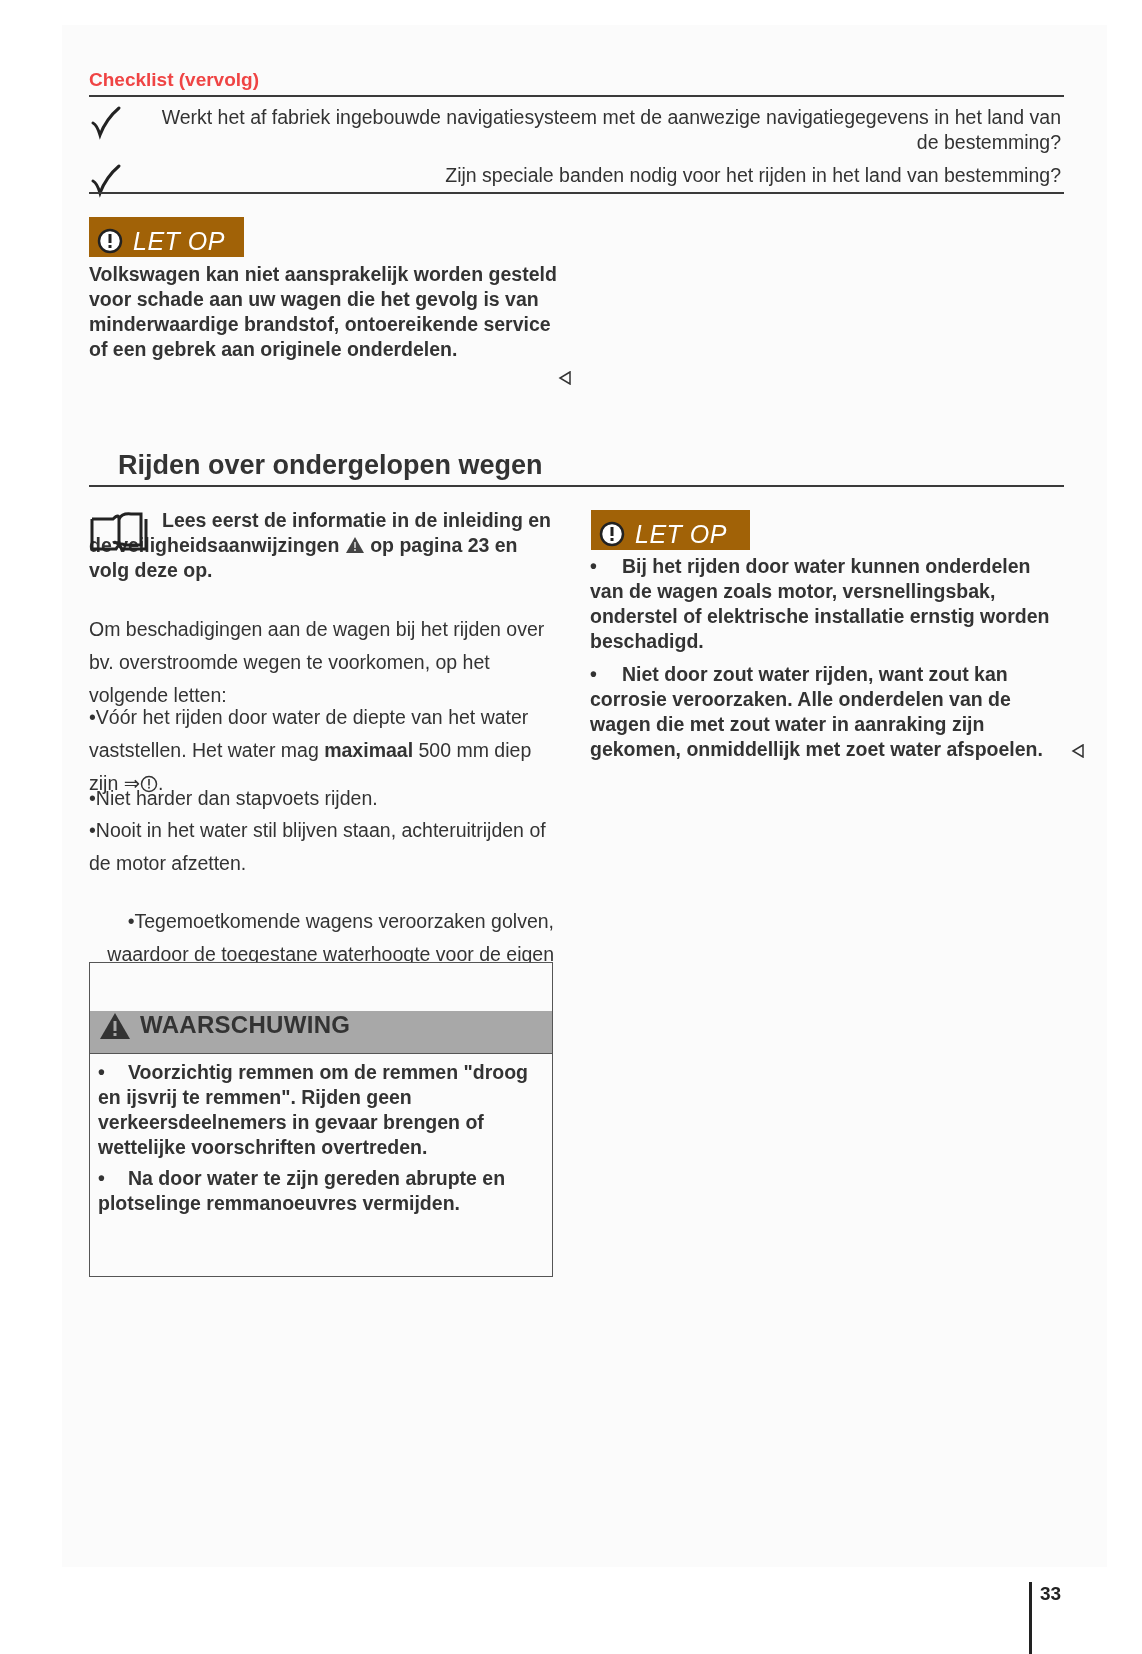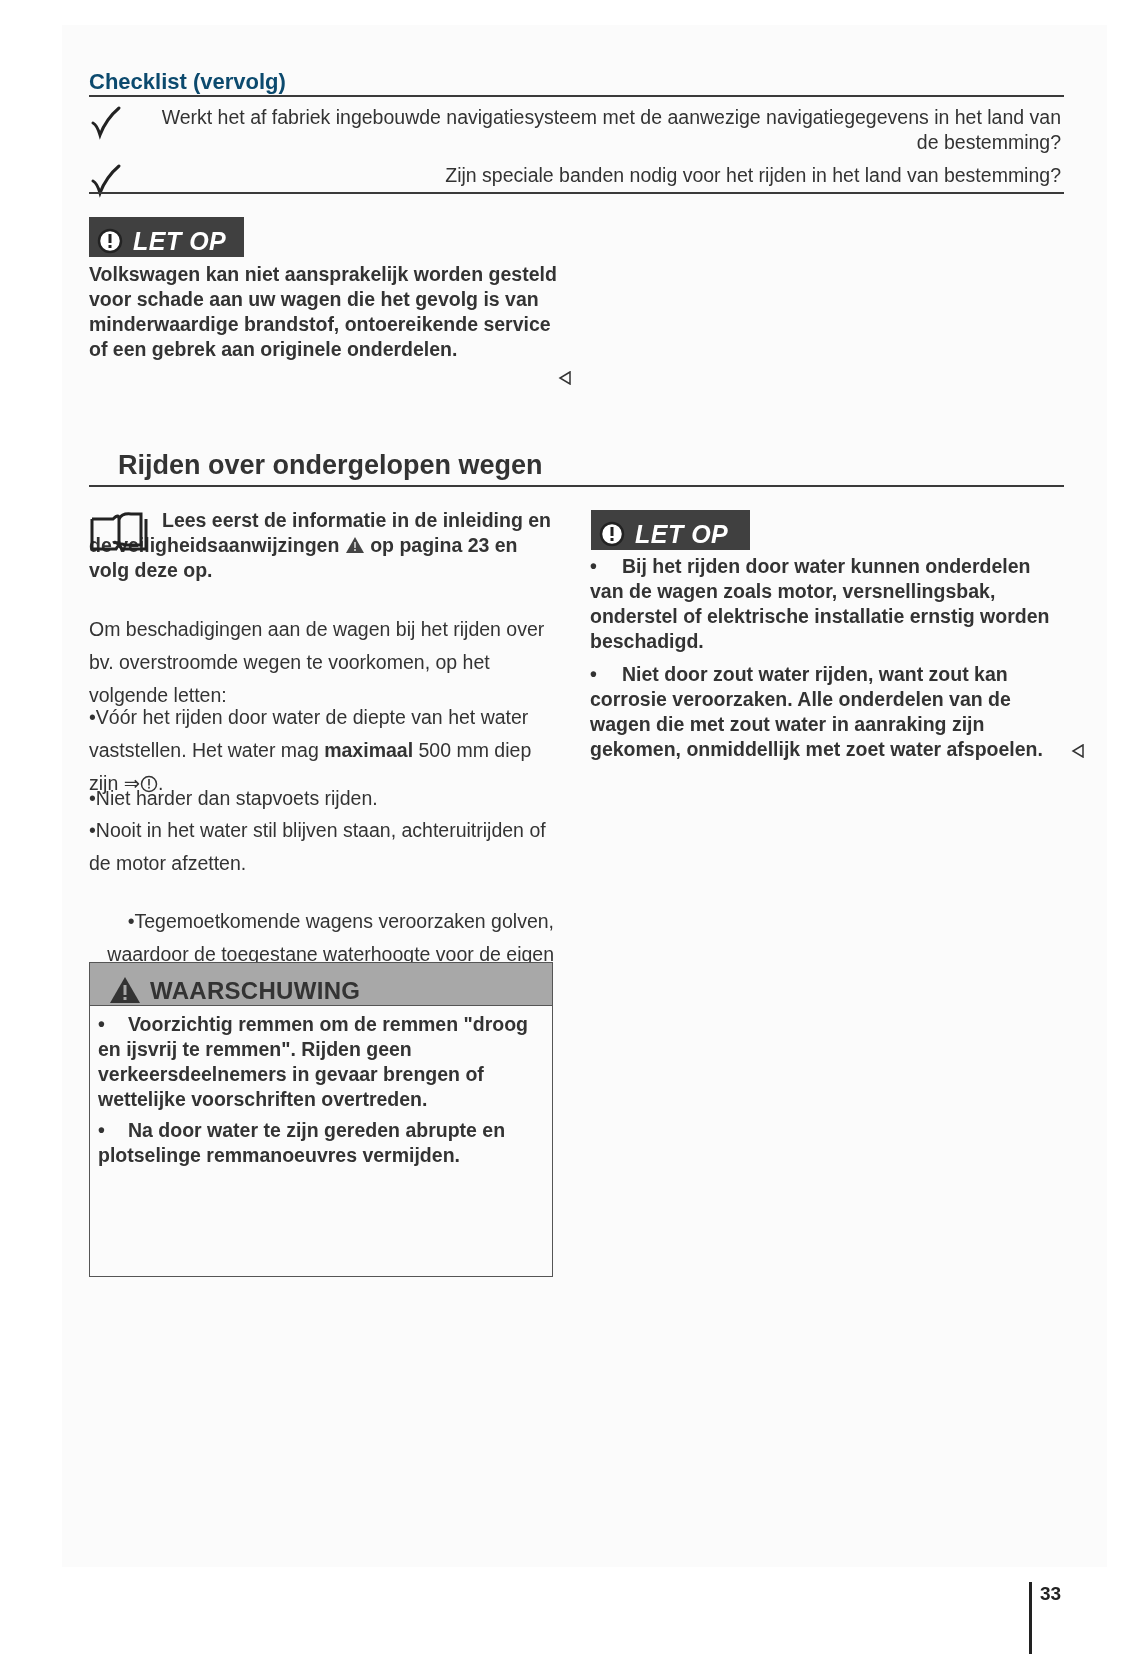--- a/index.html
+++ b/index.html
@@ -6,30 +6,30 @@
   body {
     width: 1142px; height: 1654px; background: #ffffff; position: relative; overflow: hidden;
     font-family: "Liberation Sans", sans-serif; color: #333333;
   }
   .page-area {
     position: absolute; left: 62px; top: 25px; width: 1045px; height: 1542px; background: #fbfbfb;
   }
   .abs { position: absolute; }
 
   
-  .checklist-title { left: 89px; top: 69px; font-size: 22px; font-weight: bold; color: #0c4a6e; }
+  .checklist-title { left: 89px; top: 69px; font-size: 19px; font-weight: bold; color: #ef4444; }
   .rule { position: absolute; height: 2px; background: #3a3a3a; }
   .check-row { position: absolute; left: 89px; width: 975px; font-size: 19.5px; line-height: 25px; color: #333; }
   .check-row .mark { position: absolute; left: 0; top: 0; width: 36px; height: 36px; }
   .check-row .txt { position: absolute; left: 62px; top: 0; width: 910px; text-align: right; }
 
   
   .notice-badge {
-    position: absolute; height: 40px; background: #404040; display: flex; align-items: center;
-    padding: 8px 14px 0 8px; box-sizing: border-box; font-weight: bold;
+    position: absolute; height: 40px; background: #a16207; display: flex; align-items: center;
+    padding: 8px 14px 0 8px; box-sizing: border-box;
   }
   .notice-badge .ex-icon { width: 26px; height: 26px; margin-right: 10px; }
   .notice-badge .label { color: #ffffff; font-size: 25px; font-style: italic; letter-spacing: 0.5px; }
 
   .bold-para { font-weight: bold; font-size: 19.5px; line-height: 25px; color: #333; }
   .end-mark { position: absolute; width: 14px; height: 14px; }
 
   
   .section-title { left: 89px; top: 450px; font-size: 27px; font-weight: bold; color: #333; margin-left: 29px; }
 
@@ -37,21 +37,21 @@
   .intro .book-icon { position: absolute; left: 0; top: 3px; width: 60px; height: 42px; }
   .intro .txt { font-weight: bold; font-size: 19.5px; line-height: 25px; text-indent: 73px; }
   .warn-inline { display: inline-block; width: 20px; height: 18px; vertical-align: -2px; }
 
   .body-text { font-size: 19.5px; line-height: 33px; color: #333; }
 
   .left-col { position: absolute; left: 89px; width: 465px; }
 
   
   .warn-box { position: absolute; left: 89px; top: 962px; width: 464px; height: 315px; border: 1.5px solid #555; box-sizing: border-box; background: #fbfbfb; }
-  .warn-box .head { height: 42px; background: #a8a8a8; display: flex; align-items: flex-end; padding-left: 18px; border-bottom: 1.5px solid #555; }
+  .warn-box .head { height: 42px; background: #a8a8a8; display: flex; align-items: flex-start; padding-left: 8px; border-bottom: 1.5px solid #555; margin-top: 48px; }
   .warn-box .head .tri { width: 34px; height: 30px; margin-right: 8px; }
   .warn-box .head .label { font-size: 24px; font-weight: bold; color: #333; letter-spacing: 0.3px; }
   .warn-box .content { padding: 6px 8px 0 8px; }
   .warn-box p { margin: 0 0 6px 0; }
 
   .right-col { position: absolute; left: 590px; width: 475px; }
 
   .page-sep { position: absolute; left: 1029px; top: 1582px; width: 3px; height: 72px; background: #222; }
   .page-num { position: absolute; left: 1040px; top: 1583px; font-size: 19px; font-weight: bold; color: #222; }
 </style>

